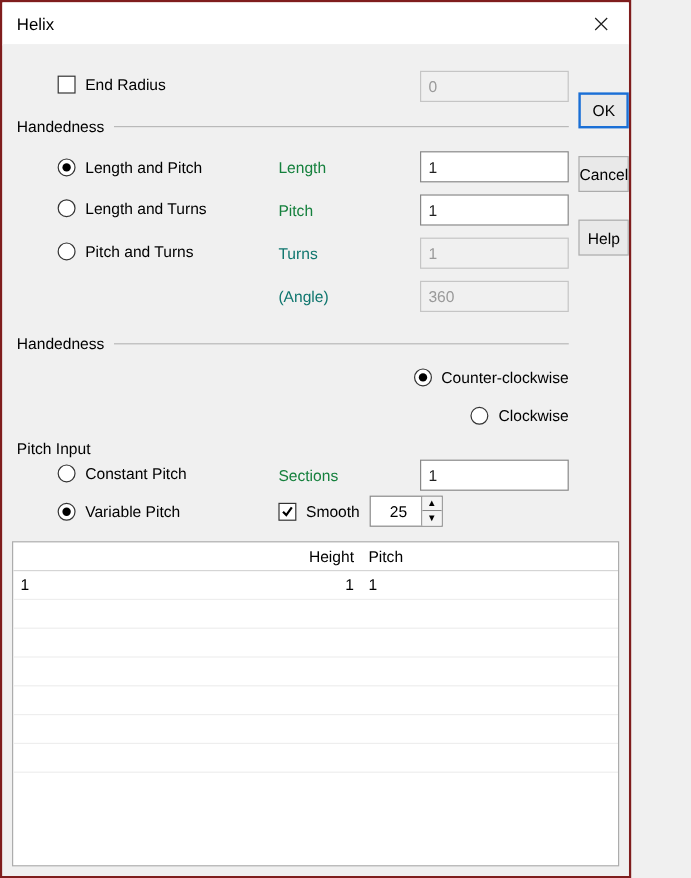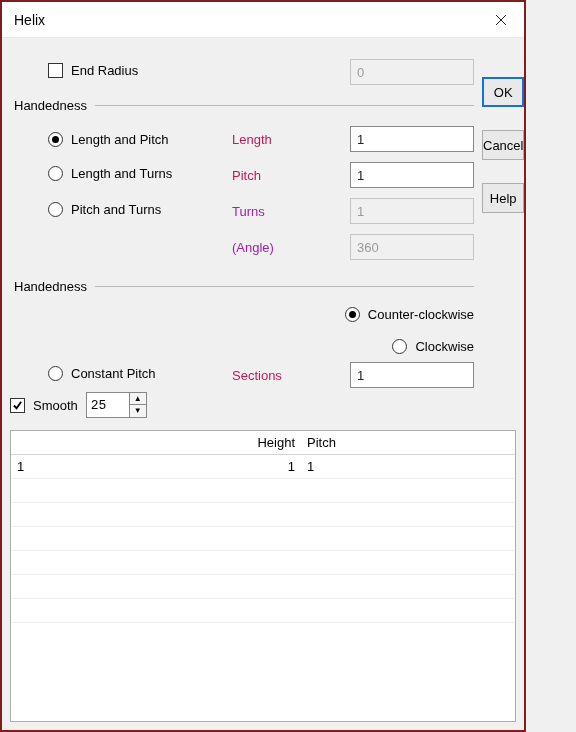--- a/index.html
+++ b/index.html
@@ -100,41 +100,41 @@
   .radio.selected .circle .dot { display:block; }
   .group-header {
     display: flex;
     align-items: center;
     margin-top: 8px;
     gap: 8px;
   }
   .group-header .line {
     flex:1; height:1px; background:#b9b9b9;
   }
-  .flabel { width: 68px; color:#be185d; }
-  .flabel.disabled { color:#a21caf; }
+  .flabel { width: 68px; color:#15803d; }
+  .flabel.disabled { color:#0f766e; }
   .txt {
     height: 26px;
     border: 1px solid #888;
     background:#fff;
     padding: 0 6px;
     display:flex; align-items:center;
     width: 124px;
     color:#222;
   }
   .txt.disabled { background:#f0f0f0; color:#9a9a9a; border-color:#c5c5c5;}
   .param-row {
     display:flex; align-items:center; min-height:36px;gap:44px;
   }
   .param-left { width: 178px; padding-left: 38px; }
   .param-mid { width: 74px; }
   .spinner {
     display:flex; align-items:center; border:1px solid #888; background:#fff; height:26px;
   }
-  .spinner .val { width:42px; padding:0 4px;font-family:Liberation Mono, monospace; }
+  .spinner .val { width:42px; padding:0 16px; }
   .spinner .arrows { display:flex; flex-direction:column; border-left:1px solid #888;}
   .spinner .arrows div { width:16px; height:12px; display:flex; align-items:center; justify-content:center; font-size:8px; line-height:1; cursor:pointer; background:#f4f4f4;}
   .spinner .arrows div:first-child { border-bottom:1px solid #888;}
   .table-wrap {
     margin-top: 10px;
     border: 1px solid #acacac;
     background: #fff;
     flex: 1;
     display: flex;
     flex-direction: column;
@@ -246,35 +246,47 @@
             <span>Counter-clockwise</span>
           </span>
         </div>
         <div class="row indent" style="margin-top:4px;">
           <span class="radio">
             <span class="circle"></span>
             <span>Clockwise</span>
           </span>
         </div>
 
+        <div class="group-header" style="margin-left:4px; margin-top:6px;">
+          <span>Pitch Input</span>
+          <span class="line" style="flex:0 0 0;"></span>
+        </div>
 
         <div class="param-row" style="min-height:30px;">
           <div class="param-left">
             <span class="radio">
               <span class="circle"></span>
               <span>Constant Pitch</span>
             </span>
           </div>
           <div class="param-mid flabel">Sections</div>
           <div class="txt">
               <span>1</span>
             </div>
         </div>
 
         <div class="param-row" style="min-height:30px;">
+          <div class="param-left">
+            <span class="radio selected">
+              <span class="circle">
+                  <span class="dot"></span>
+                </span>
+              <span>Variable Pitch</span>
+            </span>
+          </div>
           <div style="display:flex; align-items:center; gap:8px;justify-content:space-between;">
             <span class="checkbox checked" id="chk-smooth">
               <span class="box">
                   <svg viewBox="0 0 12 12">
                     <path d="M2 6 L5 9 L10 2"></path>
                   </svg>
                 </span>
               <span>Smooth</span>
             </span>
             <span class="spinner">

